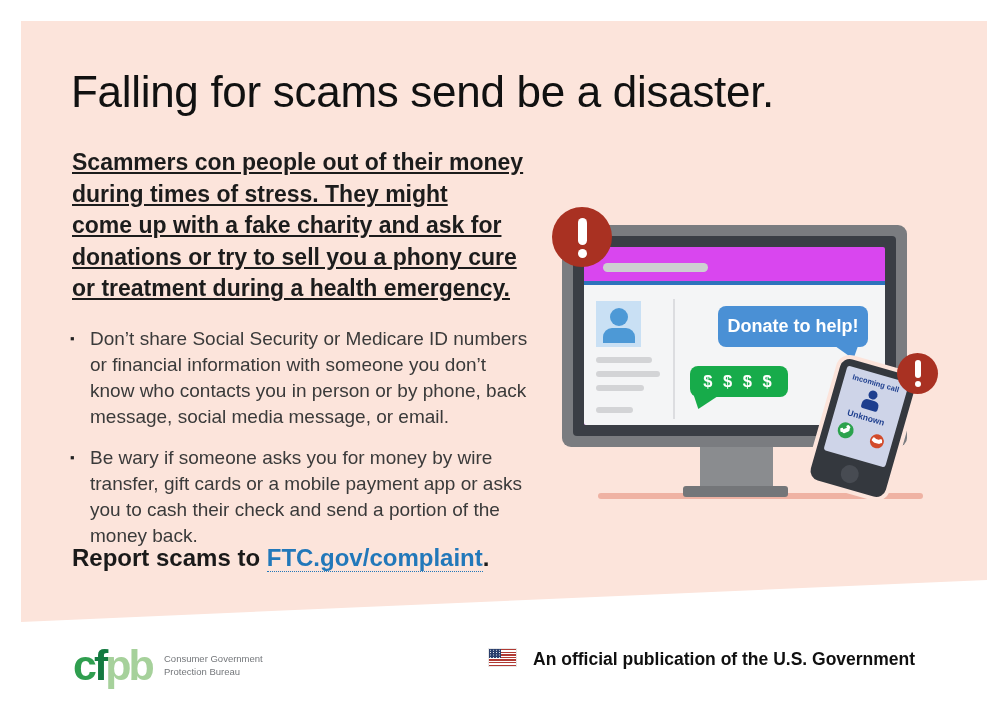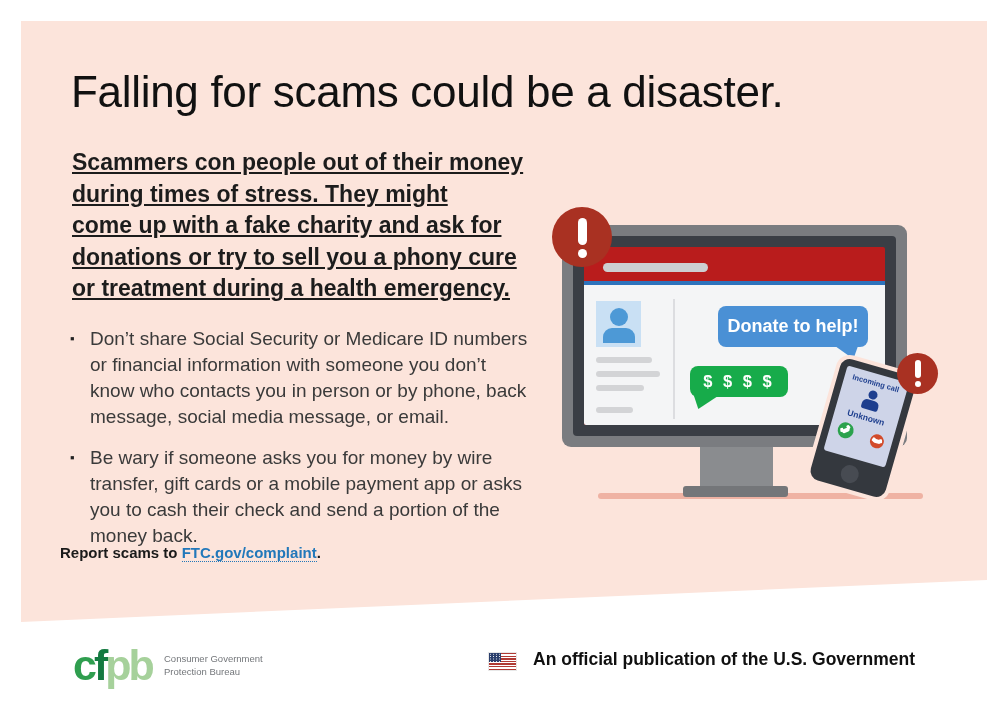--- a/index.html
+++ b/index.html
@@ -19,27 +19,27 @@
 
   .poster{left:0;top:0;width:1008px;height:720px;background:var(--pink-bg);
     clip-path:polygon(21px 21px,987px 21px,987px 580px,21px 622px);}
 
   .title{left:71px;top:66px;font-size:44px;font-weight:500;color:var(--title-ink);letter-spacing:-.3px;line-height:1.2;}
   .intro{left:72px;top:147px;font-size:23px;line-height:31.5px;font-weight:600;color:var(--body-ink);white-space:pre-line;text-decoration:underline;}
   .bullets{left:70px;top:326px;display:flex;flex-direction:column;gap:15px;}
   .bullet{display:flex;align-items:flex-start;}
   .marker{font-size:13px;line-height:26px;color:#222;width:20px;flex:0 0 20px;}
   .btext{font-size:19px;line-height:26px;color:var(--bullet-ink);white-space:pre-line;}
-  .report{left:60px;top:544px;font-size:15px;font-weight:700;color:#1a1a1a;}
+  .report{left:72px;top:544px;font-size:24px;font-weight:700;color:#1a1a1a;}
   .report a{color:var(--link-blue);text-decoration:none;border-bottom:1.5px dotted var(--link-blue);cursor:pointer;}
 
   
   .monitor{left:562px;top:225px;width:345px;height:222px;background:var(--monitor-frame);border-radius:9px;}
   .bezel{position:absolute;inset:11px;background:var(--monitor-bezel);border-radius:4px;}
-  .screen{position:absolute;inset:11px;background:#b91c1c;border-radius:2px;overflow:hidden;}
+  .screen{position:absolute;inset:11px;background:#d946ef;border-radius:2px;overflow:hidden;}
   .urlbar{left:19px;top:16px;width:105px;height:9px;border-radius:4.5px;background:var(--placeholder-gray);}
   .bluerule{left:0;right:0;top:34px;height:4px;background:var(--rule-blue);}
   .screenbody{left:0;right:0;top:38px;bottom:0;background:var(--screen-gray);}
   .profile{left:12px;top:16px;width:45px;height:46px;background:var(--profile-bg);overflow:hidden;}
   .av-head{width:18px;height:18px;border-radius:50%;background:var(--profile-blue);margin:7px auto 0;}
   .av-body{width:32px;height:15px;border-radius:9px 9px 0 0;background:var(--profile-blue);margin:2px auto 0;}
   .tline{left:12px;height:6px;border-radius:3px;background:var(--line-gray);}
   .t1{top:72px;width:56px;} .t2{top:86px;width:64px;} .t3{top:100px;width:48px;} .t4{top:122px;width:37px;}
   .vdiv{left:89px;top:14px;width:2px;height:120px;background:var(--divider-gray);}
   .bubble{border-radius:8px;color:#fff;font-weight:700;display:flex;align-items:center;justify-content:center;}
@@ -80,34 +80,34 @@
   .badge1::after{top:42px;width:9px;height:9px;margin-left:-4.5px;border-radius:50%;}
   .badge2{left:897px;top:353px;width:41px;height:41px;}
   .badge2::before{top:7px;width:6px;height:18px;margin-left:-3px;border-radius:3px;}
   .badge2::after{top:28px;width:6px;height:6px;margin-left:-3px;border-radius:50%;}
 
   
   .logo{left:73px;top:644px;font-size:43px;font-weight:700;letter-spacing:-3px;line-height:1;}
   .logo .lc{color:var(--logo-green-c);} .logo .lf{color:var(--logo-green-f);}
   .logo .lp,.logo .lb{color:var(--logo-green-light);}
   .org{left:164px;top:653px;font-size:9.5px;line-height:12.5px;color:var(--footer-gray);white-space:pre-line;}
-  .gov{left:489px;top:649px;display:flex;align-items:flex-end;gap:17px;}
+  .gov{left:489px;top:649px;display:flex;align-items:flex-start;gap:17px;}
   .flag{width:27px;height:17px;position:relative;flex:0 0 27px;
     background:repeating-linear-gradient(to bottom,var(--flag-red) 0 1.31px,#fff 1.31px 2.62px);
     outline:1px solid #e8e8e8;}
   .canton{position:absolute;left:0;top:0;width:11.5px;height:9.2px;background:var(--flag-navy);
     background-image:radial-gradient(#fff 0.6px,rgba(0,0,0,0) 0.7px);background-size:3px 2.4px;}
   .govtext{font-size:17.5px;font-weight:700;color:#101010;white-space:nowrap;}
 </style>
 </head>
 <body>
 
 <div class="abs poster"></div>
 
-<h1 class="abs title">Falling for scams could be a disaster.</h1>
+<h1 class="abs title">Falling for scams send be a disaster.</h1>
 
 <p class="abs intro">Scammers con people out of their money
 during times of stress. They might
 come up with a fake charity and ask for
 donations or try to sell you a phony cure
 or treatment during a health emergency.</p>
 
 <div class="abs bullets">
   <div class="bullet">
     <span class="marker">▪</span>

